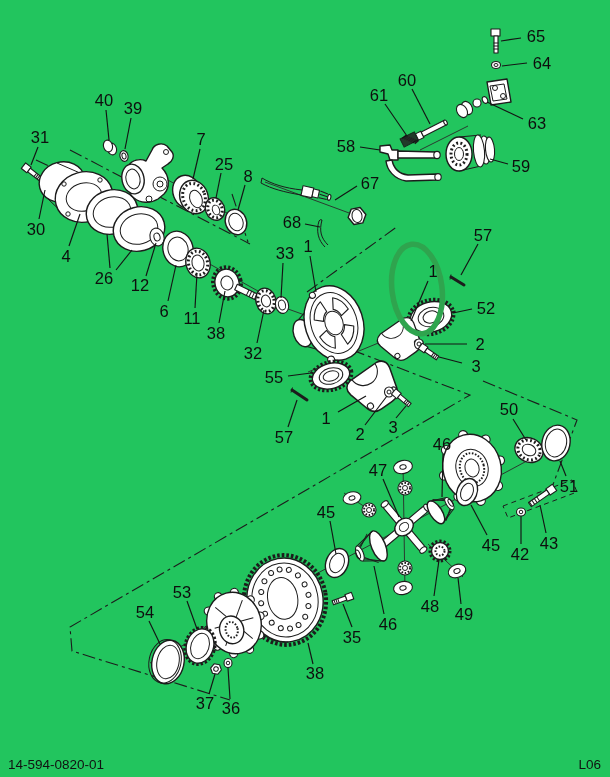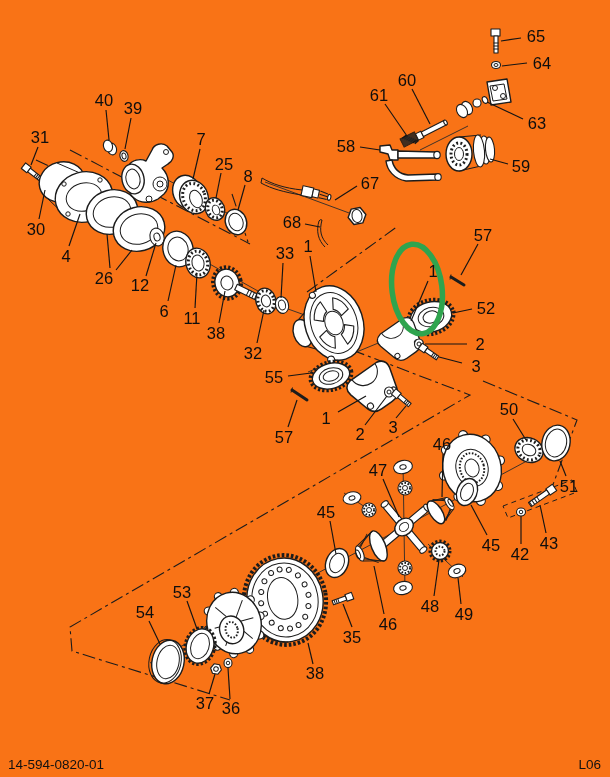--- a/index.html
+++ b/index.html
@@ -1,16 +1,16 @@
 <!DOCTYPE html>
 <html><head>
 <meta charset="utf-8">
 <style>
   html,body{margin:0;padding:0;background:#fff;}
-  .stage{position:relative;width:610px;height:777px;background:#f97316;overflow:hidden;}
+  .stage{position:relative;width:610px;height:777px;background:#22c55e;overflow:hidden;}
   svg{display:block;}
   .p  {fill:#fff;stroke:#1c1c1c;stroke-width:1.4;stroke-linejoin:round;}
   .p2 {fill:#fff;stroke:#1c1c1c;stroke-width:1.1;stroke-linejoin:round;}
   .d  {fill:none;stroke:#1c1c1c;stroke-width:1;}
   .w  {fill:#fff;stroke:#1c1c1c;stroke-width:1;}
   .th {fill:none;stroke:#1c1c1c;stroke-width:3.6;stroke-dasharray:2.2 2;}
   .rl {fill:none;stroke:#1c1c1c;stroke-width:3;stroke-dasharray:1.8 2.4;}
   .rl2{fill:none;stroke:#1c1c1c;stroke-width:2;stroke-dasharray:1.6 1.6;}
   .ax {stroke:#2a2a2a;stroke-width:.9;fill:none;}
   .ph {stroke:#1c1c1c;stroke-width:1.1;fill:none;stroke-dasharray:13 4 3 4;}

